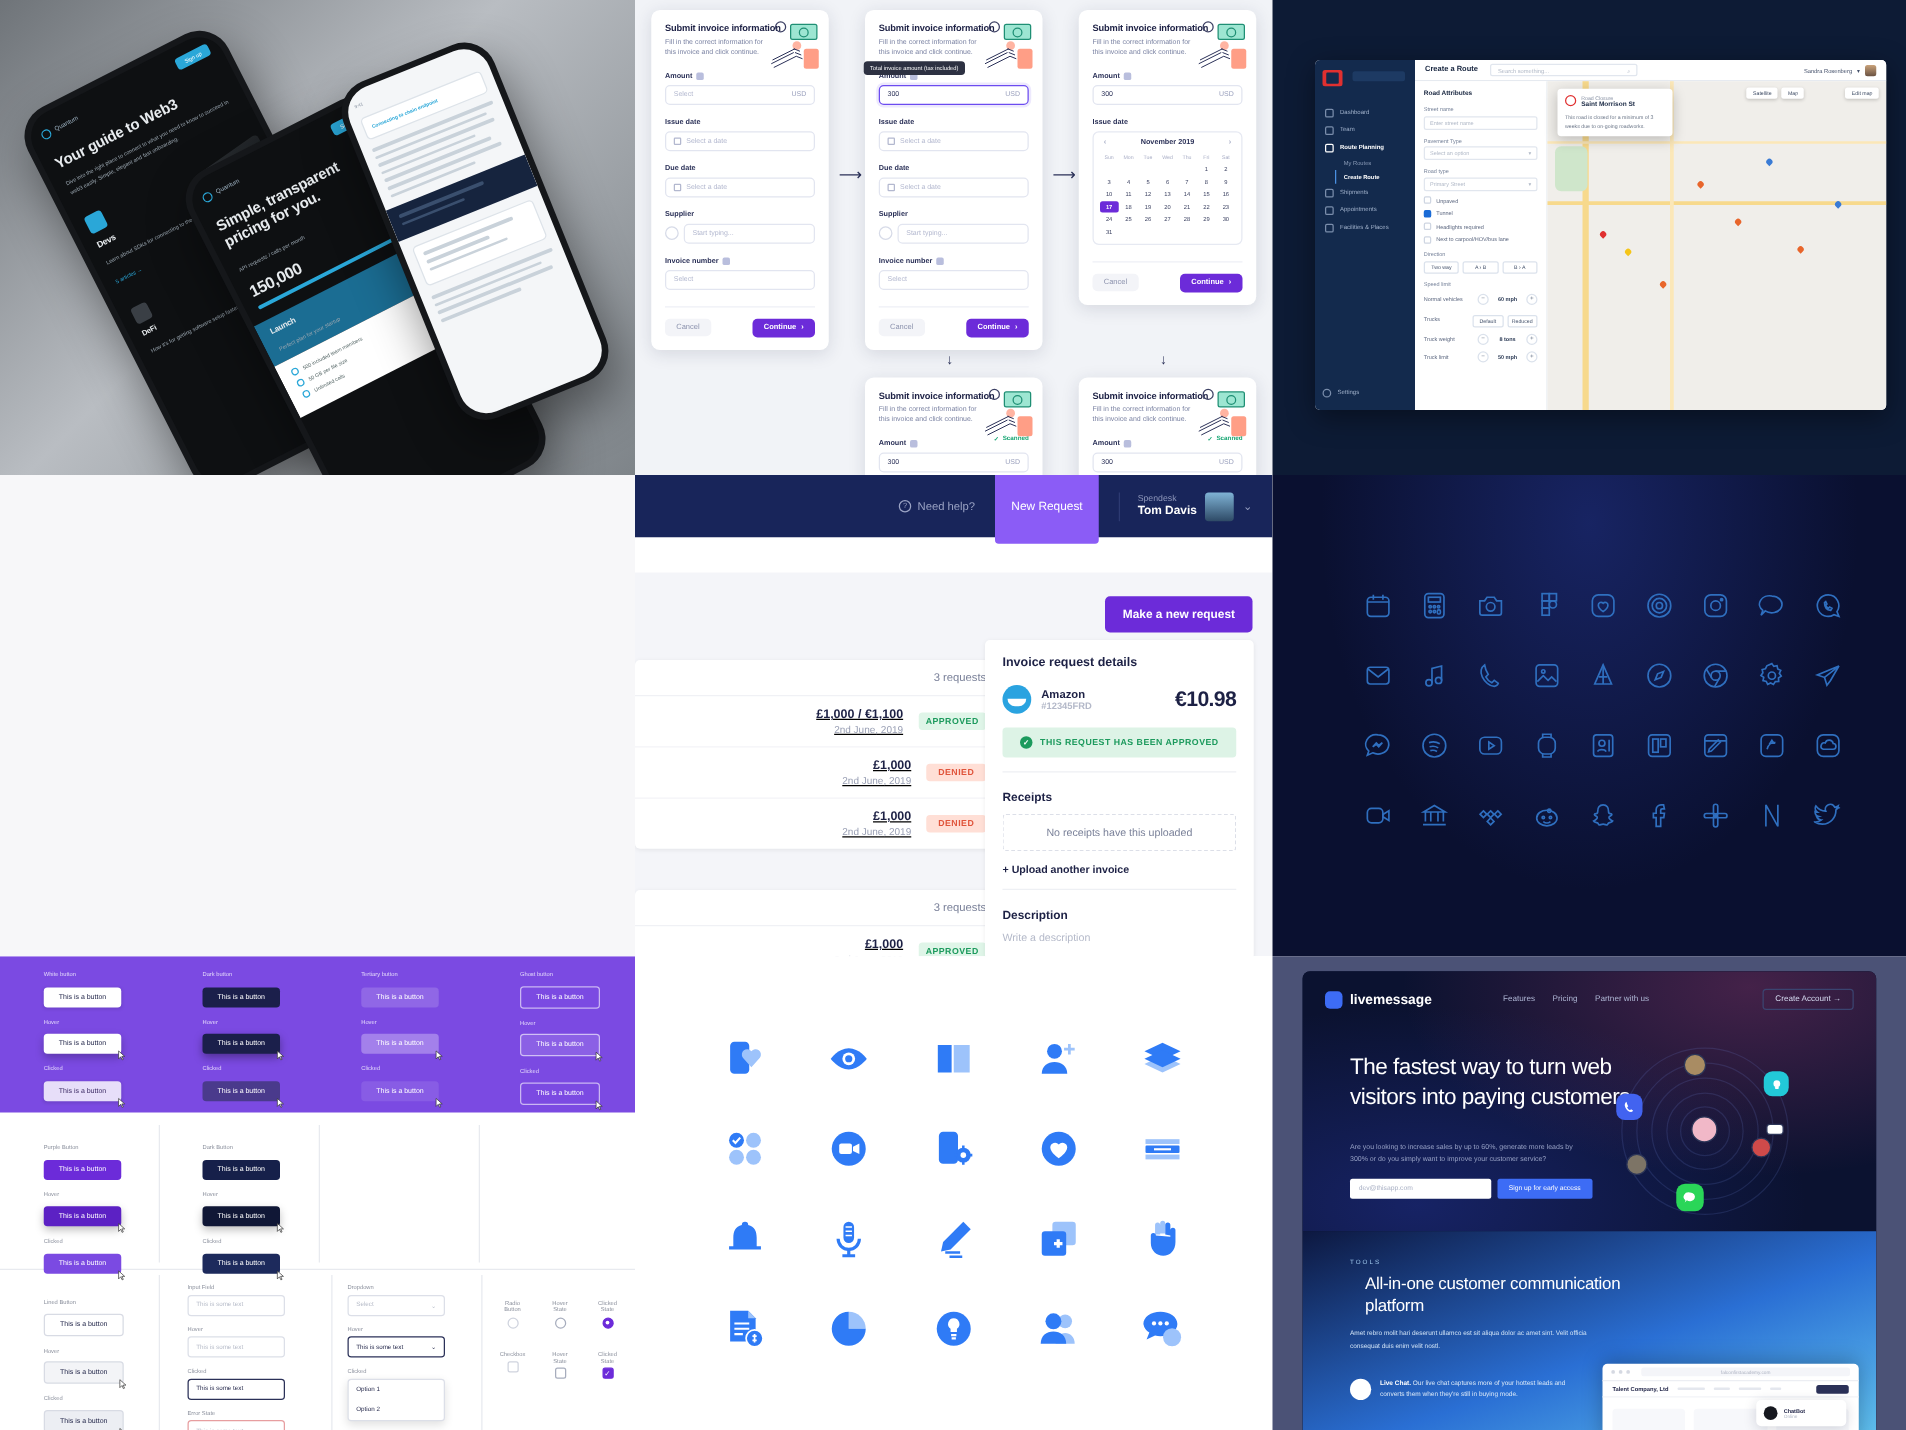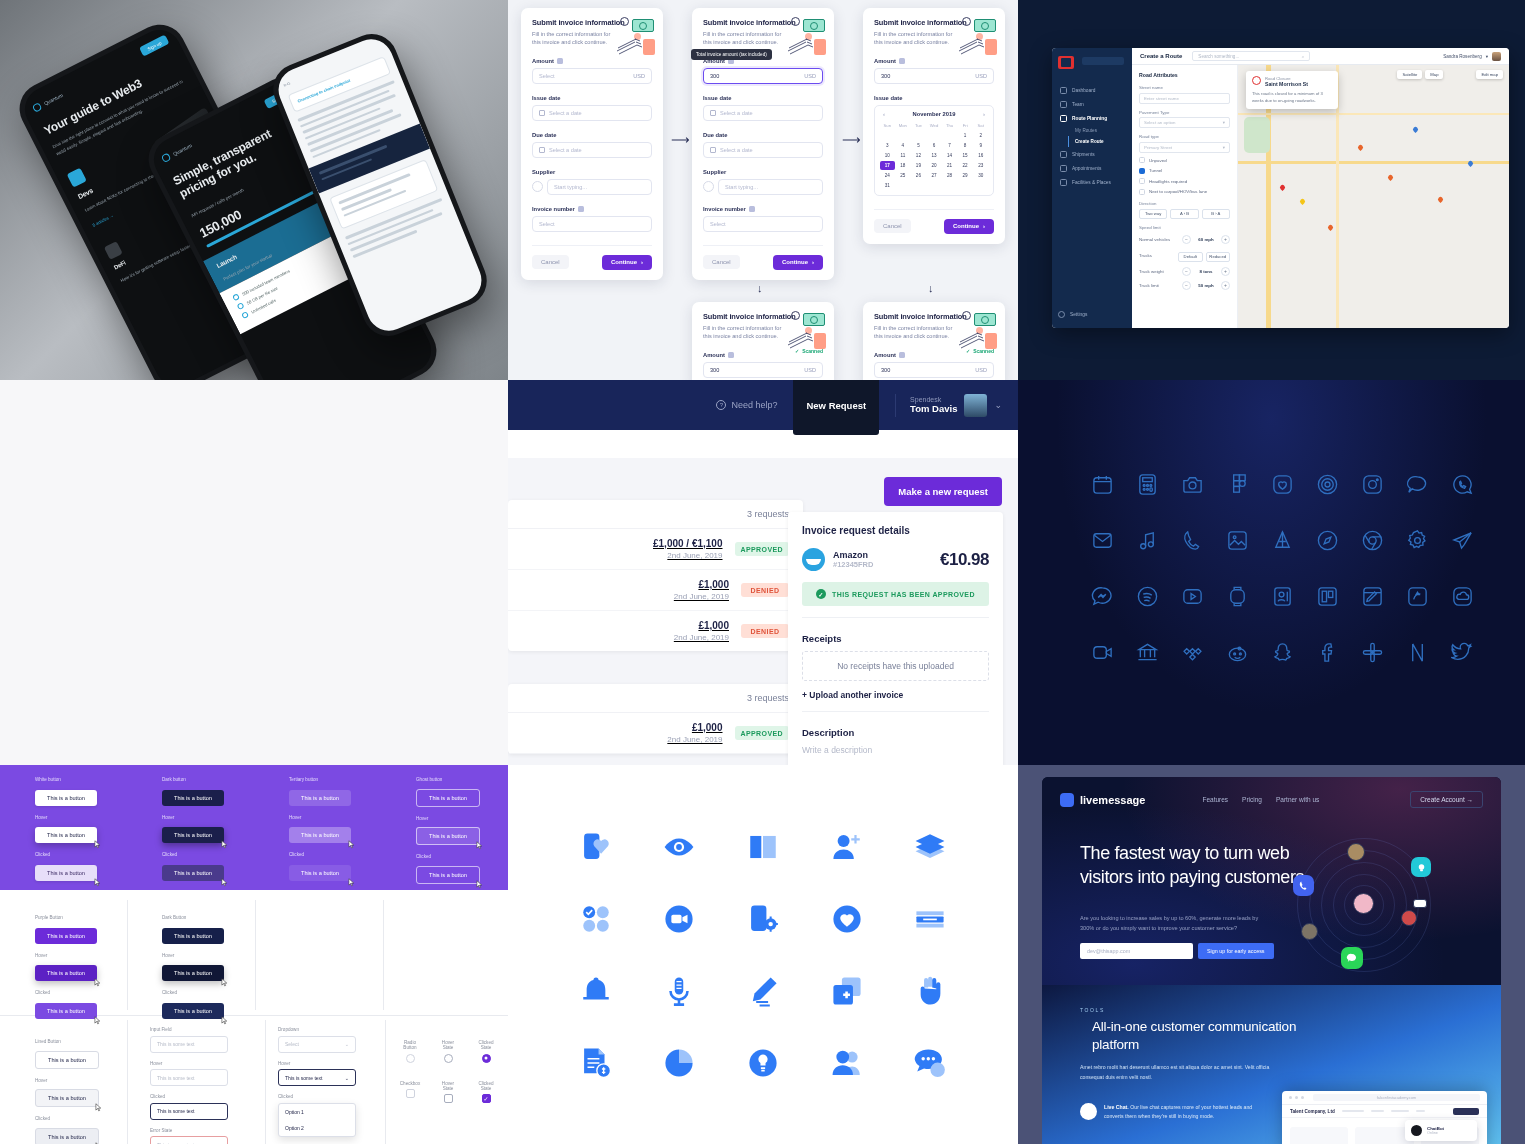--- a/index.html
+++ b/index.html
@@ -161,29 +161,29 @@
   
   .p4 { background: #f7f7f9; }
 
   
   .p5 { background: #f4f5f9; }
   .sd-top { height: 50px; background: #18255a; display: flex; align-items: center;
             justify-content: flex-end; gap: 16px; padding: 0 16px; }
   .sd-help { color: #9aa3c4; font-size: 9px; display: flex; align-items: center; gap: 5px; }
   .sd-help i { width: 10px; height: 10px; border: 1px solid #9aa3c4; border-radius: 50%;
                font-size: 6px; display: flex; align-items: center; justify-content: center; font-style: normal; }
-  .sd-new { background: #0f172a; color: #fff; font-size: 9.5px; font-weight: bold; padding: 24px 13px; border-radius: 3px; }
+  .sd-new { background: #8b5cf6; color: #fff; font-size: 9.5px; font-weight: normal; padding: 24px 13px; border-radius: 3px; }
   .sd-user { display: flex; align-items: center; gap: 7px; border-left: 1px solid #2c3a72; padding-left: 14px; }
   .sd-user .co { font-size: 7px; color: #8e97ba; }
   .sd-user .nm { font-size: 9.5px; color: #fff; font-weight: bold; }
   .sd-avatar { width: 23px; height: 23px; border-radius: 3px; background: linear-gradient(#7fb3d5,#2e4a66); }
   .sd-white { height: 28px; background: #fff; }
   .sd-mk { position: absolute; right: 16px; top: 97px; background: #6c2bd9; color: #fff; font-size: 9.5px;
            font-weight: bold; padding: 9px 14px; border-radius: 4px; }
-  .sd-list { position: absolute; left: 0; top: 120px; width: 295px; }
+  .sd-list { position: absolute; left: 0; top: 148px; width: 295px; }
   .sd-card { background: #fff; border-radius: 4px; box-shadow: 0 1px 4px rgba(0,0,0,.07); overflow: hidden; margin-bottom: 33px; }
   .sd-ch { font-size: 9px; color: #7a8199; text-align: right; padding: 9px 14px; border-bottom: 1px solid #f0f1f5; }
   .sd-row { display: flex; align-items: center; justify-content: flex-end; gap: 12px;
             padding: 9px 14px; border-bottom: 1px solid #f3f4f7; }
   .sd-amt { text-align: right; text-decoration: underline; }
   .sd-amt .a { font-size: 10px; font-weight: bold; color: #1d2145; }
   .sd-amt .d { font-size: 8px; color: #9aa0b5; margin-top: 2px; }
   .sd-bdg { font-size: 7px; font-weight: bold; padding: 3.5px 6px; border-radius: 3px; letter-spacing: .4px; min-width: 48px; text-align: center; }
   .bdg-ok { background: #dff5e8; color: #1c9a5d; }
   .bdg-no { background: #ffdfd6; color: #e0543b; }

